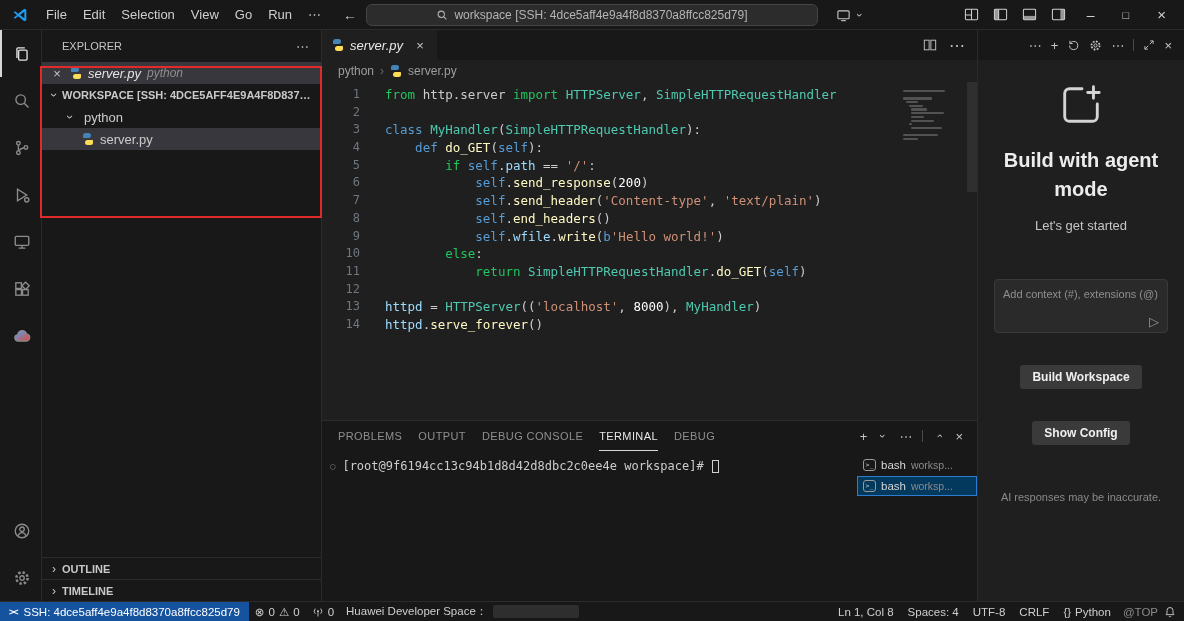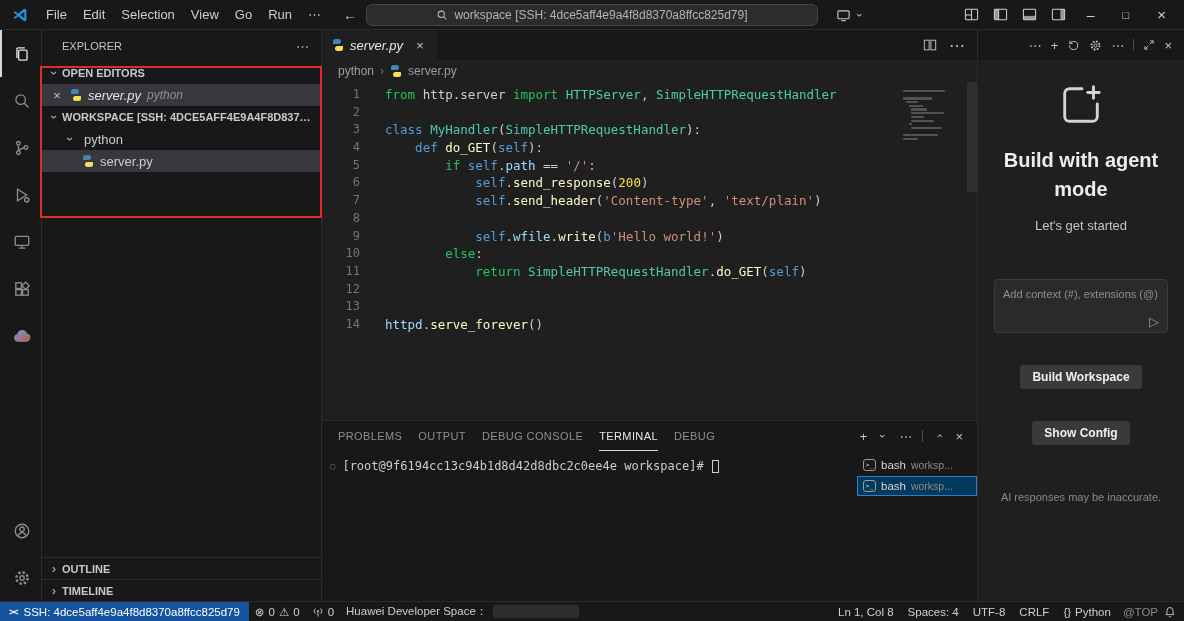--- a/index.html
+++ b/index.html
@@ -117,21 +117,21 @@
   .sb-item{display:flex;align-items:center;gap:4px;padding:0 6px;white-space:nowrap}
   .redaction{display:inline-block;width:86px;height:13px;background:#2e2e2e;border-radius:2px;margin-left:2px}
   .sb-right{margin-left:auto;display:flex;align-items:center;gap:2px;padding-right:8px}
   .watermark{color:#8a8a8a;padding:0 4px}
 
   
   .annotation{position:absolute;left:40px;top:66px;width:282px;height:152px;border:2px solid #e02b2b;z-index:30;pointer-events:none}
 
   svg{display:block}
 </style>
-<style>.tok-k{color:#22c55e}.tok-d{color:#569cd6}.tok-t{color:#4ec9b0}.tok-f{color:#fef9c3}.tok-s{color:#ce9178}.tok-n{color:#fde047}.tok-v{color:#9cdcfe}.tok-p{color:#cccccc}</style></head>
+<style>.tok-k{color:#22c55e}.tok-d{color:#569cd6}.tok-t{color:#4ec9b0}.tok-f{color:#fef9c3}.tok-s{color:#ce9178}.tok-n{color:#ffffff}.tok-v{color:#9cdcfe}.tok-p{color:#cccccc}</style></head>
 <body>
 
 <header class="titlebar">
   <span class="vscode-logo">
     <svg width="16" height="16" viewBox="0 0 24 24">
         <path fill="#1f9cf0" d="M18.5 2.5L9.2 10 4.6 6.5 2.5 8l5 4-5 4 2.1 1.5L9.2 14l9.3 7.5 3-1.5v-16l-3-1.5zM18.5 7v10L12 12l6.5-5z"></path>
       </svg>
   </span>
   <nav class="menus">
       <span class="menu-item">File</span>
@@ -258,24 +258,20 @@
           <circle cx="8" cy="8" r="5" stroke-width="2.2" stroke-dasharray="2.2 1.7"></circle>
         </svg>
     </div>
   </aside>
 
   <aside class="sidebar">
     <div class="sb-title">
       <span>EXPLORER</span>
       <span class="sb-more">⋯</span>
     </div>
-    <div class="section-header">
-      <span class="chev down">›</span>
-      <span>OPEN EDITORS</span>
-    </div>
     <div class="row open-editor selected-row">
       <span class="close-x">×</span>
       <span class="pyicon"></span>
       <span class="fname italic">server.py</span>
       <span class="fhint italic">python</span>
     </div>
     <div class="section-header ellip">
       <span class="chev down">›</span>
       <span class="lbl">WORKSPACE [SSH: 4DCE5AFF4E9A4F8D8370A8FFCC825D79]</span>
     </div>
@@ -346,39 +342,41 @@
           <div class="code-line">
             <span class="ln">6</span>
             <span class="lc"><span class="tok-p">            </span><span class="tok-d">self</span><span class="tok-p">.</span><span class="tok-f">send_response</span><span class="tok-p">(</span><span class="tok-n">200</span><span class="tok-p">)</span></span>
           </div>
           <div class="code-line">
             <span class="ln">7</span>
             <span class="lc"><span class="tok-p">            </span><span class="tok-d">self</span><span class="tok-p">.</span><span class="tok-f">send_header</span><span class="tok-p">(</span><span class="tok-s">'Content-type'</span><span class="tok-p">, </span><span class="tok-s">'text/plain'</span><span class="tok-p">)</span></span>
           </div>
           <div class="code-line">
             <span class="ln">8</span>
+            <span class="lc"><span class="tok-p">            </span><span class="tok-d">self</span><span class="tok-p">.</span><span class="tok-f">end_headers</span><span class="tok-p">()</span></span>
           </div>
           <div class="code-line">
             <span class="ln">9</span>
             <span class="lc"><span class="tok-p">            </span><span class="tok-d">self</span><span class="tok-p">.</span><span class="tok-v">wfile</span><span class="tok-p">.</span><span class="tok-f">write</span><span class="tok-p">(</span><span class="tok-d">b</span><span class="tok-s">'Hello world!'</span><span class="tok-p">)</span></span>
           </div>
           <div class="code-line">
             <span class="ln">10</span>
             <span class="lc"><span class="tok-p">        </span><span class="tok-k">else</span><span class="tok-p">:</span></span>
           </div>
           <div class="code-line">
             <span class="ln">11</span>
             <span class="lc"><span class="tok-p">            </span><span class="tok-k">return </span><span class="tok-t">SimpleHTTPRequestHandler</span><span class="tok-p">.</span><span class="tok-f">do_GET</span><span class="tok-p">(</span><span class="tok-d">self</span><span class="tok-p">)</span></span>
           </div>
           <div class="code-line">
             <span class="ln">12</span>
             <span class="lc"></span>
           </div>
           <div class="code-line">
             <span class="ln">13</span>
+            <span class="lc"><span class="tok-v">httpd</span><span class="tok-p"> = </span><span class="tok-t">HTTPServer</span><span class="tok-p">((</span><span class="tok-s">'localhost'</span><span class="tok-p">, </span><span class="tok-n">8000</span><span class="tok-p">), </span><span class="tok-t">MyHandler</span><span class="tok-p">)</span></span>
           </div>
           <div class="code-line">
             <span class="ln">14</span>
             <span class="lc"><span class="tok-v">httpd</span><span class="tok-p">.</span><span class="tok-f">serve_forever</span><span class="tok-p">()</span></span>
           </div>
         </div>
       <div class="minimap">
           <div class="mm-line" style="margin-left: 0px; width: 42px;"></div>
           <div class="mm-line" style="margin-left: 0px; width: 0px;"></div>
           <div class="mm-line" style="margin-left: 0px; width: 29.4px;"></div>

